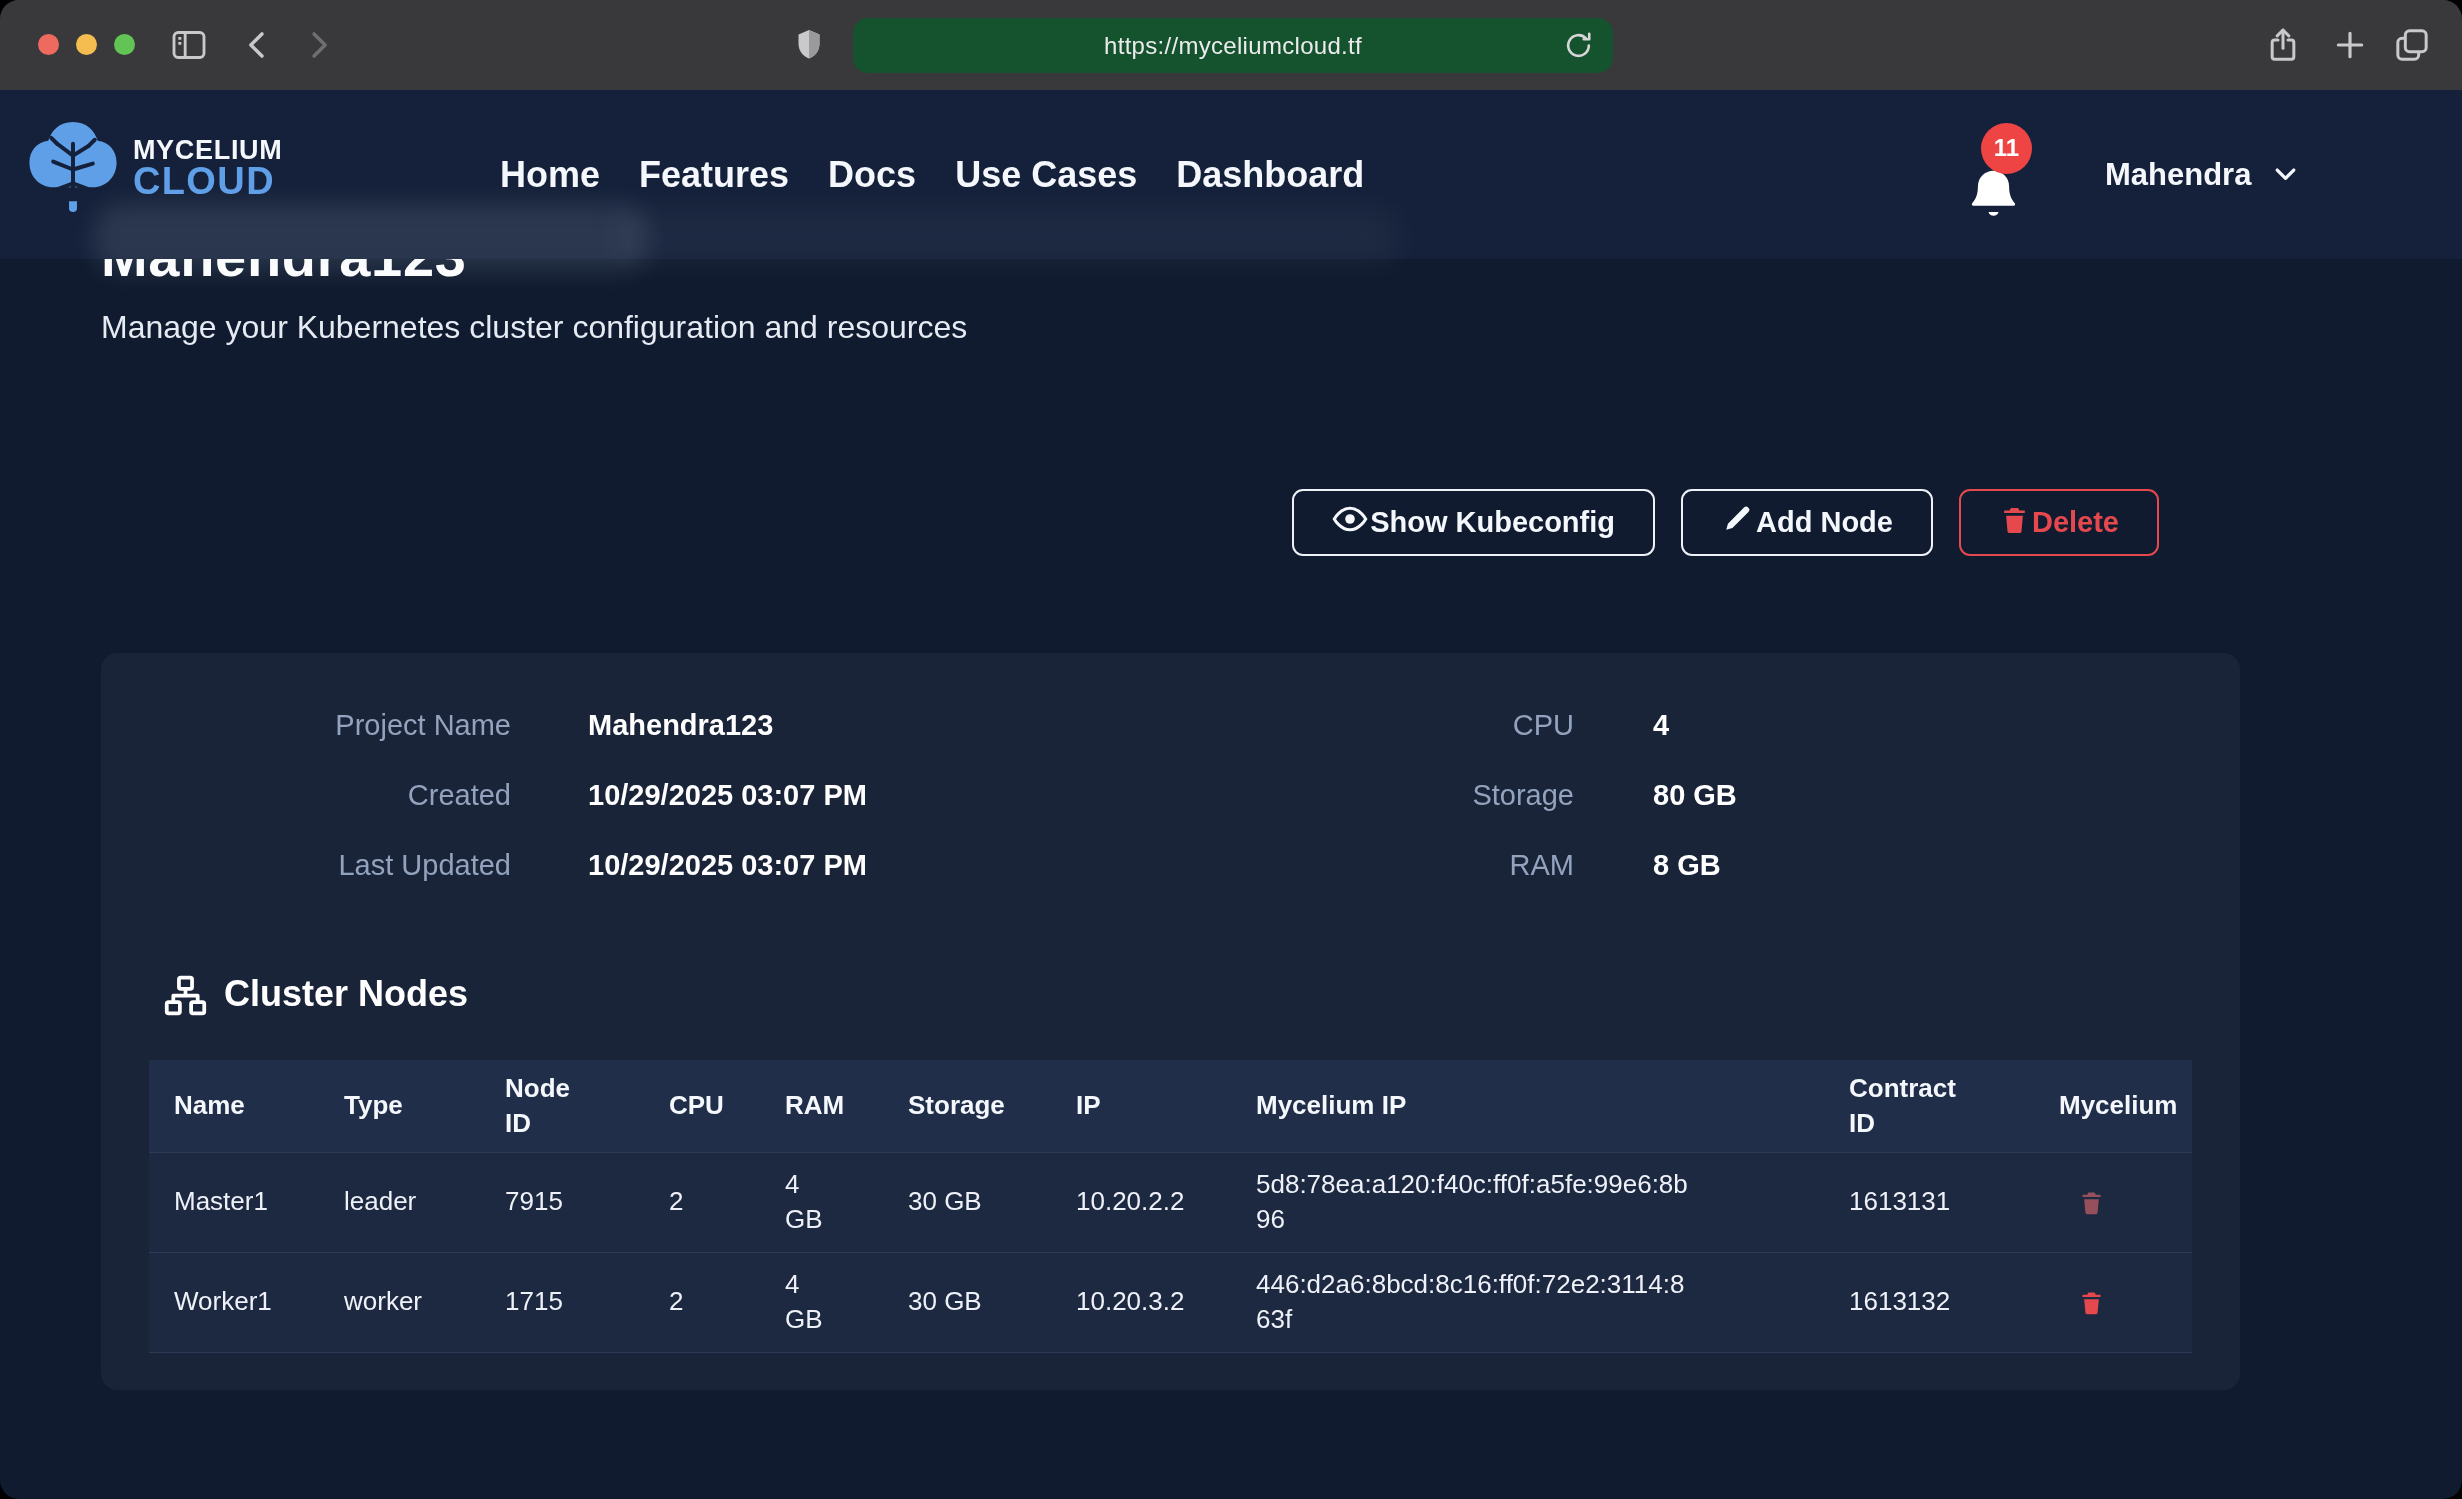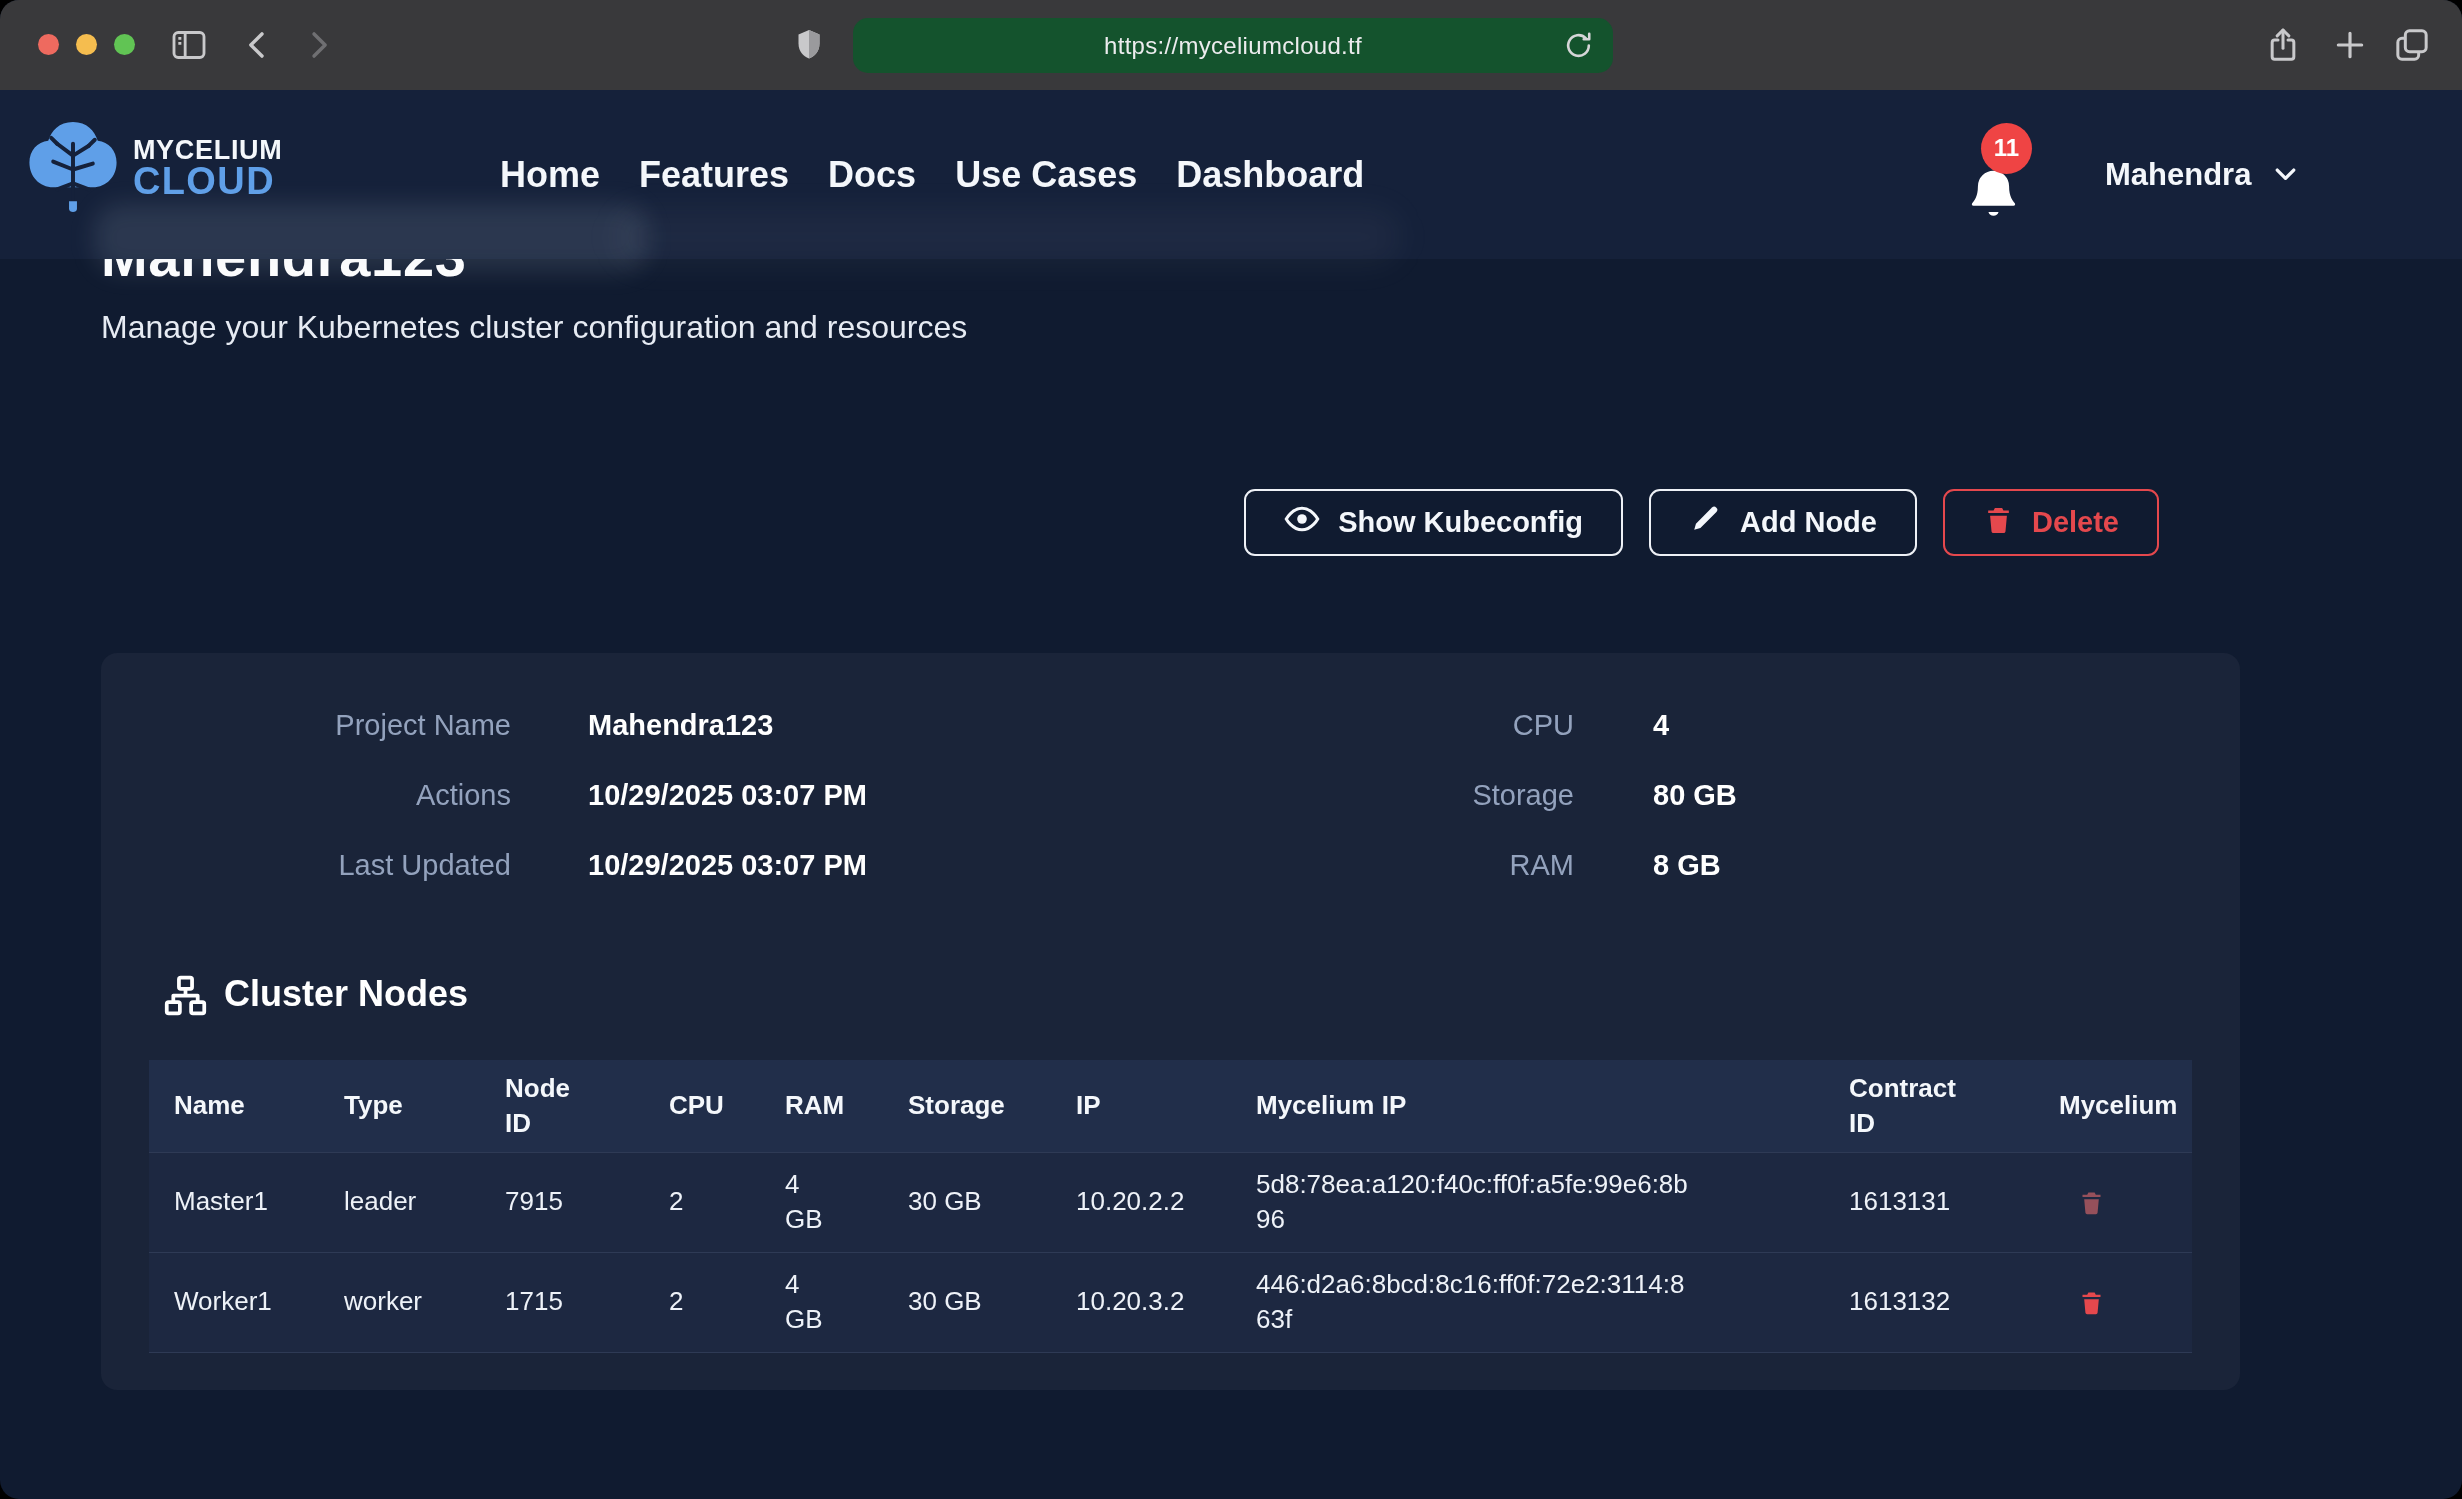--- a/index.html
+++ b/index.html
@@ -32,21 +32,21 @@
   .user-name{color:#f4f7fb;font-size:31px;font-weight:bold;}
 
   
   .page-title{position:absolute;left:101px;top:224px;z-index:1;color:#ffffff;font-size:56px;font-weight:bold;letter-spacing:0.7px;}
   .haze{position:absolute;left:94px;top:204px;width:554px;height:68px;background:rgba(195,205,222,.13);border-radius:27px;filter:blur(11.6px);z-index:6;pointer-events:none;}
   .haze2{position:absolute;left:615px;top:208px;width:786px;height:58px;background:rgba(195,205,222,.05);border-radius:27px;filter:blur(15px);z-index:6;pointer-events:none;}
   .page-subtitle{position:absolute;left:101px;top:309px;color:#e6ebf3;font-size:32px;}
 
   
   .toolbar{position:absolute;top:489px;right:303px;display:flex;gap:26px;}
-  .btn{height:67px;border-radius:11px;background:transparent;display:flex;align-items:center;gap:18px;padding:0 38px;font-size:29px;font-weight:bold;cursor:pointer;box-sizing:border-box;}
+  .btn{height:67px;border-radius:11px;background:transparent;display:flex;align-items:center;gap:2px;padding:0 38px;font-size:29px;font-weight:bold;cursor:pointer;box-sizing:border-box;}
   .btn-outline{border:2.1px solid #eef1f6;color:#f4f7fb;}
   .btn-danger{border:2.1px solid #e5484d;color:#e5484d;}
 
   
   .card{position:absolute;left:101px;top:653px;width:2139px;height:737px;background:#1a2439;border-radius:16.4px;}
   .details{position:absolute;top:38px;left:0;width:100%;display:grid;grid-template-columns:1070px 1070px;}
   .detail-row{display:grid;height:68px;margin-bottom:2.1px;align-items:center;}
   .dl-left{grid-template-columns:410px 77px auto;}
   .dl-right{grid-template-columns:403px 79px auto;}
   .d-label{text-align:right;color:#93a2bd;font-size:29px;}
@@ -224,21 +224,21 @@
 
   <div class="card">
     <div class="details">
       <div>
         <div class="detail-row dl-left">
           <span class="d-label">Project Name</span>
             <span class="d-gap"></span>
           <span class="d-value">Mahendra123</span>
         </div>
         <div class="detail-row dl-left">
-          <span class="d-label">Actions</span>
+          <span class="d-label">Created</span>
             <span class="d-gap"></span>
           <span class="d-value">10/29/2025 03:07 PM</span>
         </div>
         <div class="detail-row dl-left">
           <span class="d-label">Last Updated</span>
             <span class="d-gap"></span>
           <span class="d-value">10/29/2025 03:07 PM</span>
         </div>
       </div>
       <div>

